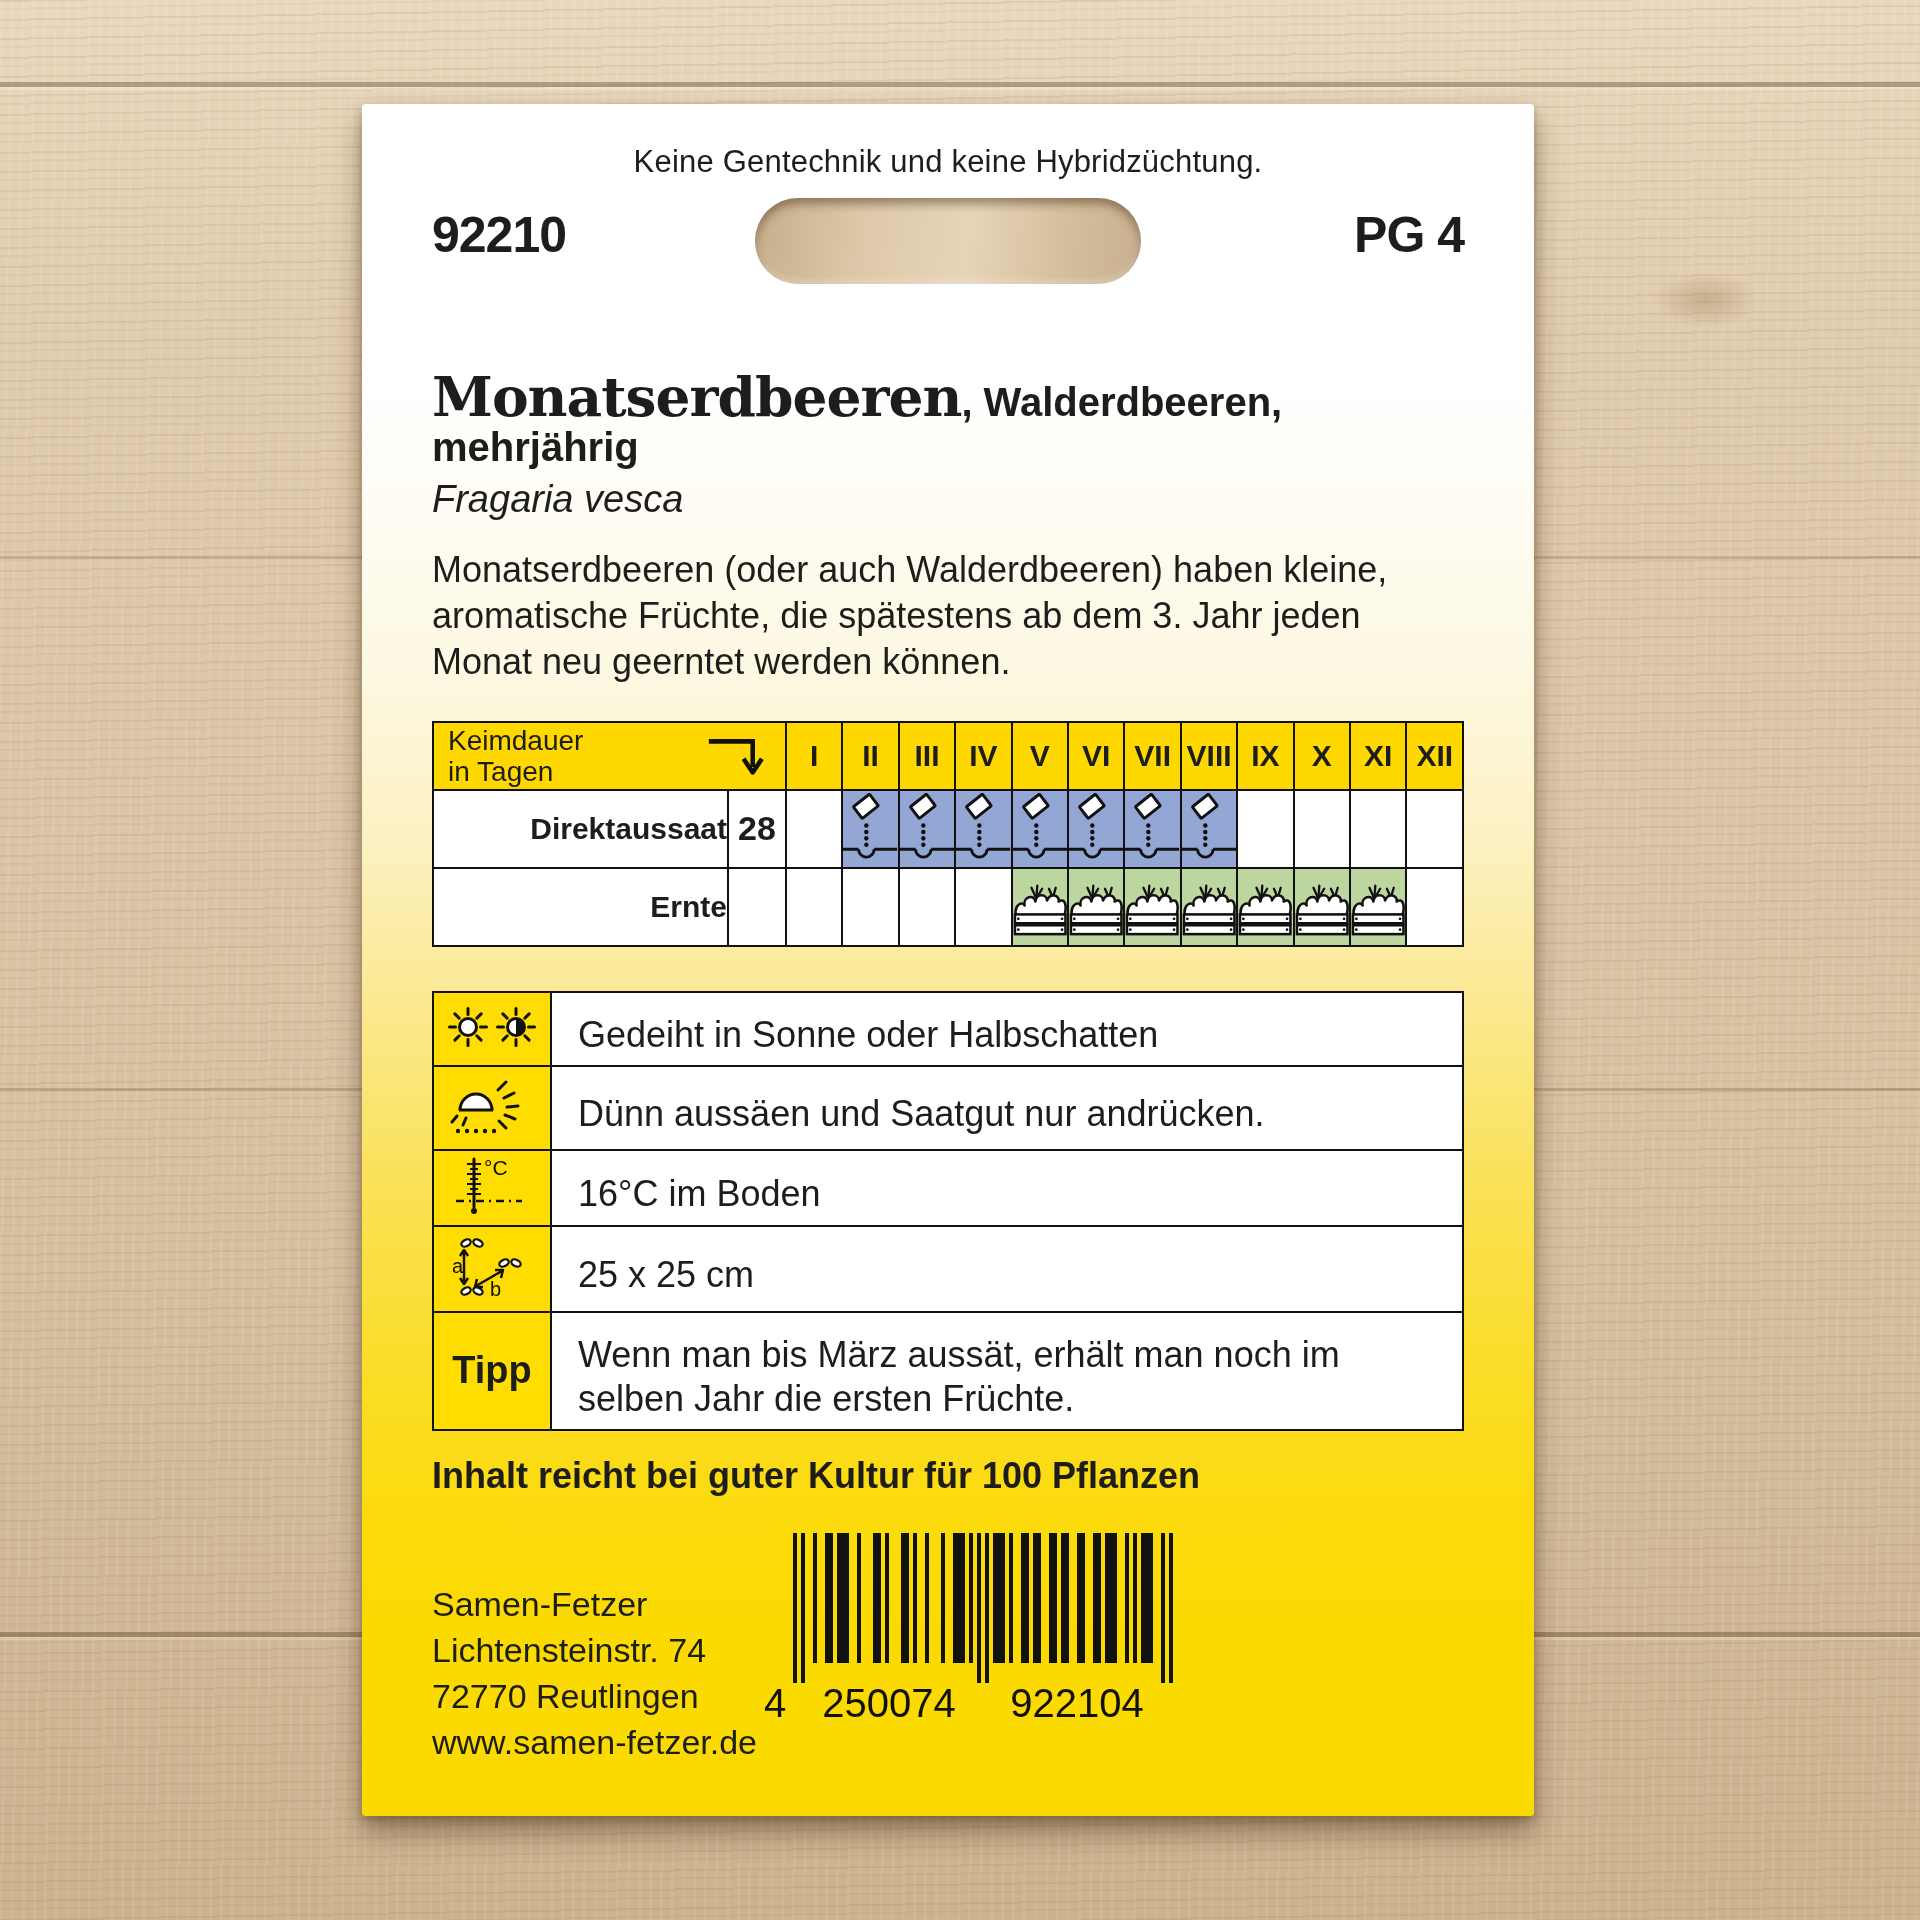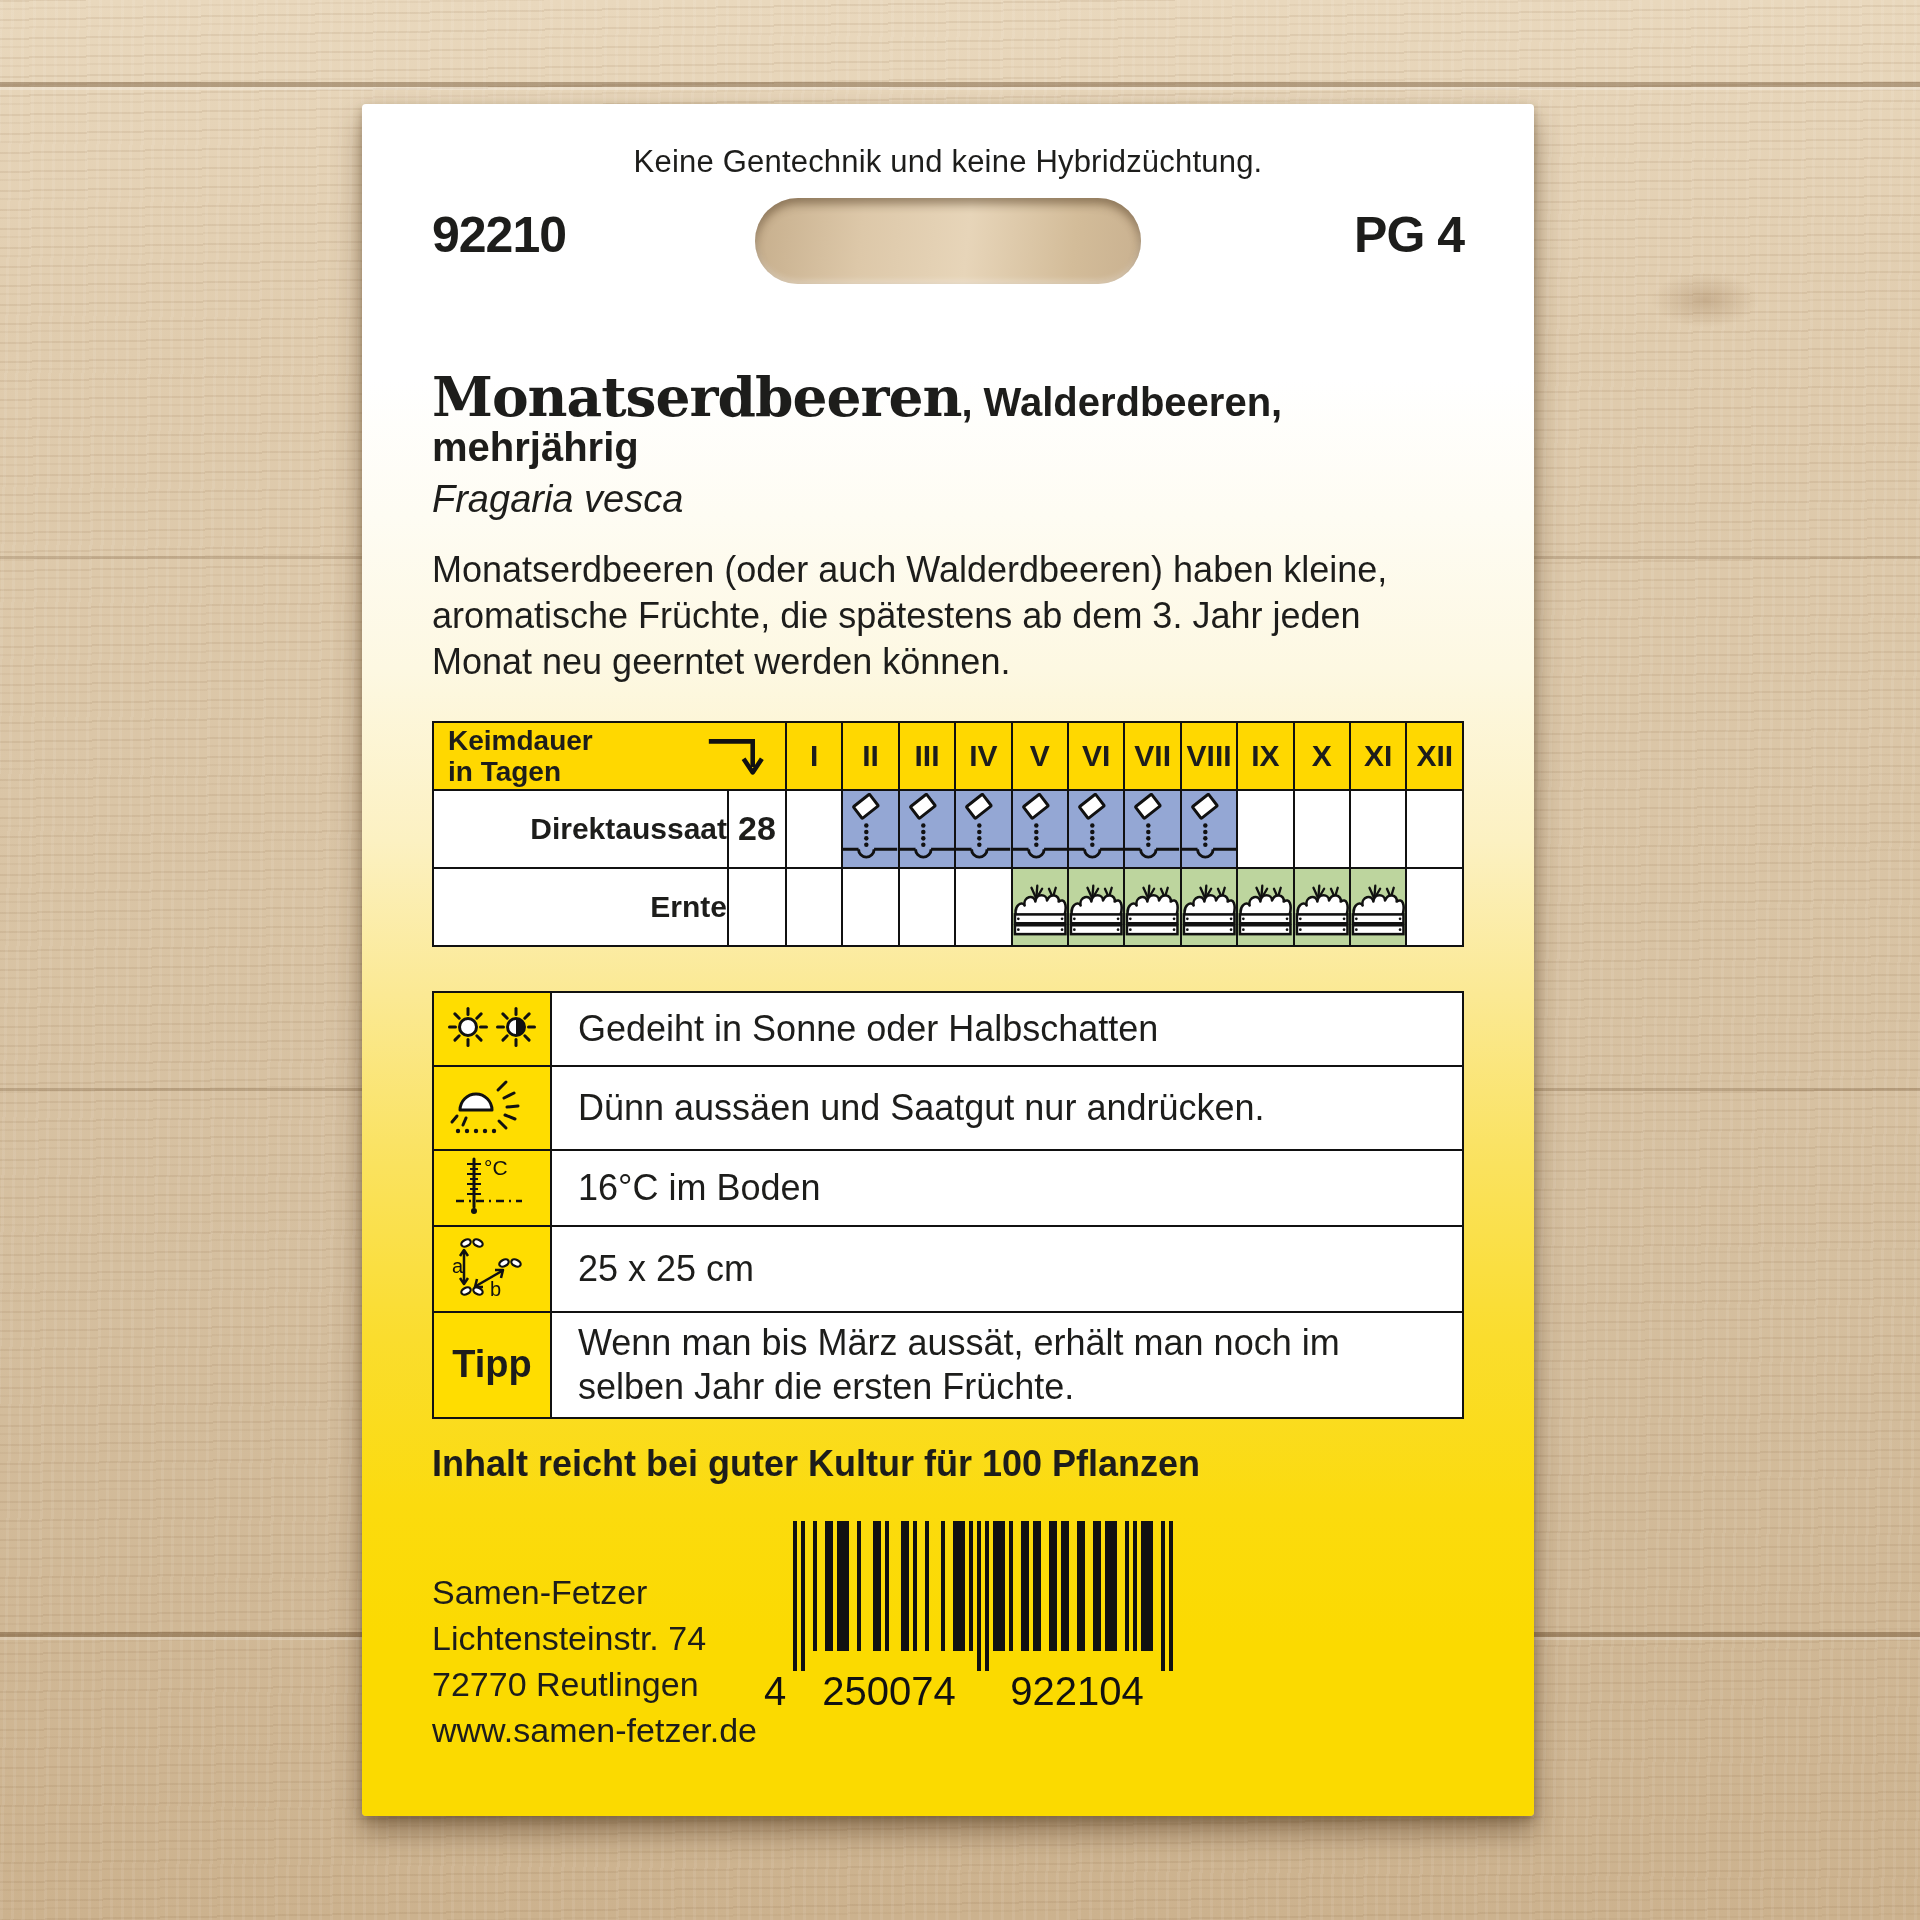--- a/index.html
+++ b/index.html
@@ -47,34 +47,34 @@
   .description{margin-top:26px;width:1010px;font-size:36px;line-height:1.28;}
 
   
   table{border-collapse:collapse;}
   .calendar{margin-top:28px;width:100%;table-layout:fixed;}
   .calendar col.c-label{width:295px;} .calendar col.c-val{width:58px;}
   .calendar th,.calendar td{border:2.5px solid #111;padding:0;}
   .calendar thead th{background:var(--calendar-header-yellow,#ffd800);height:66px;
     font-size:30px;font-weight:bold;text-align:center;}
   .kdr{display:flex;justify-content:space-between;align-items:center;padding:0 14px 0 14px;}
-  .kdr-label{font-size:28px;font-weight:bold;text-align:left;line-height:1.12;}
+  .kdr-label{font-size:28px;font-weight:normal;text-align:left;line-height:1.12;}
   .calendar tbody td{height:76px;background:#fff;text-align:center;vertical-align:middle;}
   .calendar td.row-label{font-size:30px;font-weight:bold;text-align:right;padding-left:10px;}
   .calendar td.val{font-size:34px;font-weight:bold;}
   .calendar td.c-sow{background:var(--sowing-blue,#94a7d4);}
   .calendar td.c-harv{background:var(--harvest-green,#bdd59e);}
   .cal-ico{display:block;width:100%;height:72px;}
 
   
   .info{margin-top:44px;width:100%;table-layout:fixed;}
   .info col.i-ico{width:118px;}
   .info td{border:2.5px solid #111;vertical-align:middle;}
   .info td.ico{background:var(--icon-cell-yellow,#ffdd00);text-align:center;}
-  .info td.txt{background:#fff;font-size:36px;padding:8px 20px 8px 26px;line-height:1.22;}
+  .info td.txt{background:#fff;font-size:36px;padding:20px 20px 8px 26px;line-height:1.22;}
   .r1{height:74px;} .r2{height:84px;} .r3{height:76px;} .r4{height:86px;} .r5{height:92px;}
   .tipp{font-size:38px;font-weight:bold;}
 
   .inhalt{margin-top:24px;font-size:36px;font-weight:bold;}
 
   
   .bottom-row{margin-top:22px;display:flex;justify-content:flex-start;align-items:flex-start;}
   .address{margin-top:48px;font-size:34px;line-height:46px;}
   .barcode-digits{font-size:40px;font-family:"Liberation Sans",sans-serif;fill:#111;}
   .hidden-defs{position:absolute;width:0;height:0;overflow:hidden;}

